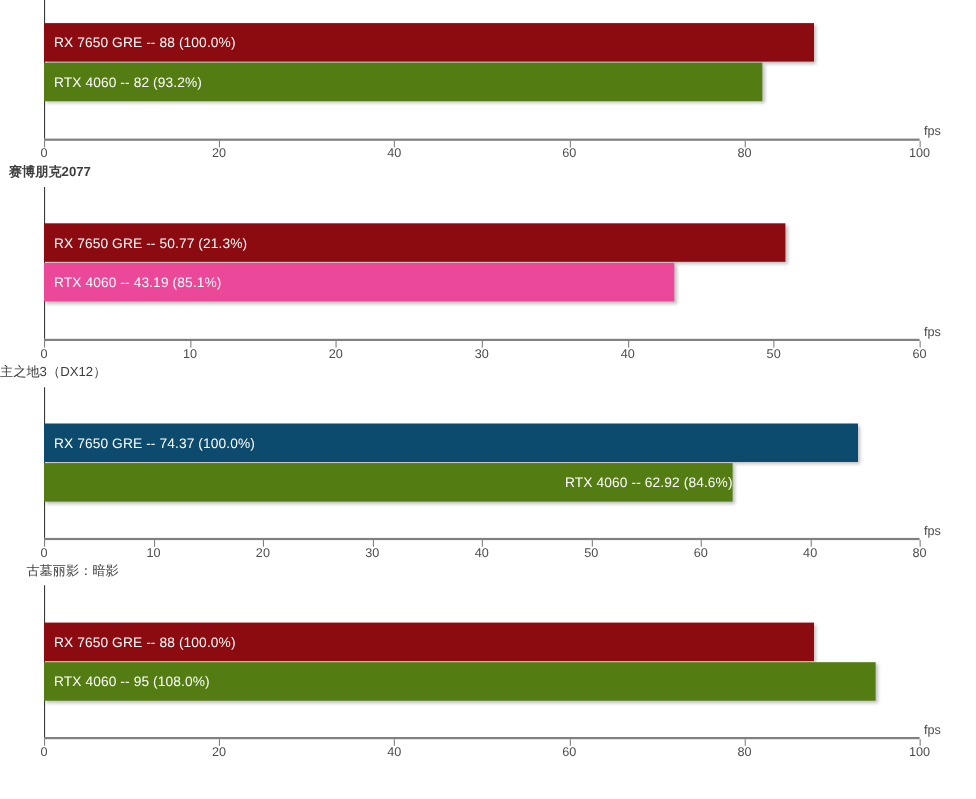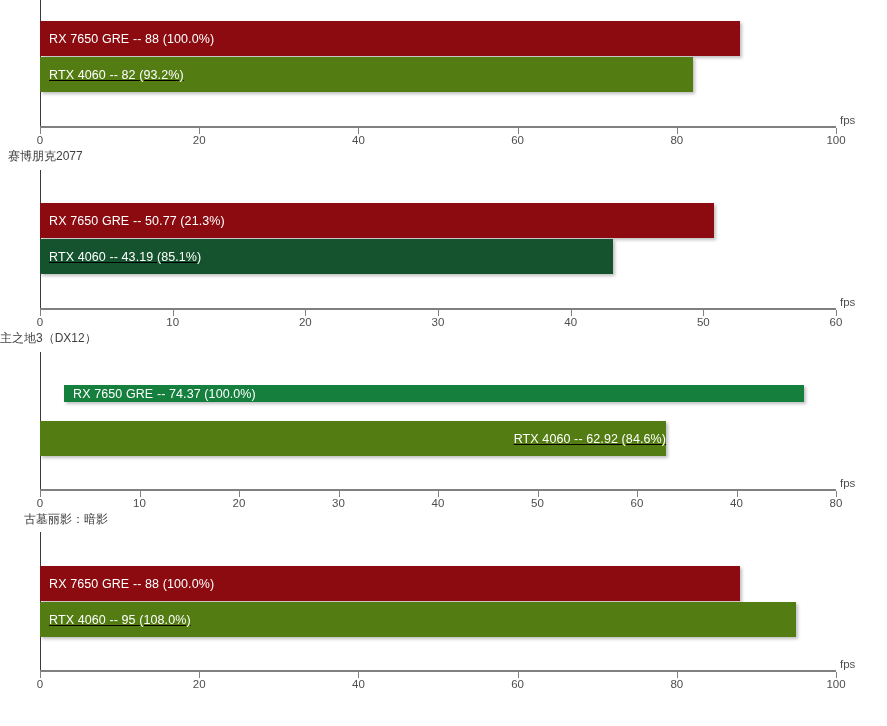--- a/index.html
+++ b/index.html
@@ -39,21 +39,21 @@
   }
 
   
   .bar{
     position:absolute;
     box-sizing:border-box;
     box-shadow:2px 2px 3px rgba(0,0,0,0.25);
     display:flex;align-items:center;
   }
   .bar.red{background:#8c0b10;}
-  .bar.green{background:#537c12;text-decoration:underline;}
+  .bar.green{background:#537c12;}
   .bar-label{
     color:#ffffff;
     font-size:12.5px;
     white-space:nowrap;
     padding-left:9px;
     font-weight:400;
     letter-spacing:0.1px;
   }
 
   
@@ -85,42 +85,42 @@
       <div class="ticklabel" style="left: 836px; top: 134px;">100</div>
       <div class="unit" style="left: 840px; top: 114px;">fps</div>
       <div class="bar red" style="left: 40px; top: 21px; width: 700.48px; height: 35px; background: rgb(140, 11, 16);">
         <span class="bar-label">RX 7650 GRE  --  88 (100.0%)</span>
       </div>
       <div class="bar green" style="left: 40px; top: 57px; width: 652.72px; height: 35px; background: rgb(83, 124, 18);">
         <span class="bar-label">RTX 4060  --  82 (93.2%)</span>
       </div>
     </div>
     <div class="chart" style="top: 0px;">
-      <div class="caption" style="top: 148px; left: 8px;">赛博朋克2077</div>
+      <div class="caption" style="top: 148px; left: 8px; font-weight: bold;">赛博朋克2077</div>
       <div class="yaxis" style="left: 40px; top: 170px; height: 138px;"></div>
       <div class="xaxis" style="left: 40px; top: 308px; width: 796px;"></div>
       <div class="tick" style="left: 40px; top: 310px;"></div>
       <div class="ticklabel" style="left: 40px; top: 316px;">0</div>
       <div class="tick" style="left: 172.667px; top: 310px;"></div>
       <div class="ticklabel" style="left: 172.667px; top: 316px;">10</div>
       <div class="tick" style="left: 305.333px; top: 310px;"></div>
       <div class="ticklabel" style="left: 305.333px; top: 316px;">20</div>
       <div class="tick" style="left: 438px; top: 310px;"></div>
       <div class="ticklabel" style="left: 438px; top: 316px;">30</div>
       <div class="tick" style="left: 570.667px; top: 310px;"></div>
       <div class="ticklabel" style="left: 570.667px; top: 316px;">40</div>
       <div class="tick" style="left: 703.333px; top: 310px;"></div>
       <div class="ticklabel" style="left: 703.333px; top: 316px;">50</div>
       <div class="tick" style="left: 836px; top: 310px;"></div>
       <div class="ticklabel" style="left: 836px; top: 316px;">60</div>
       <div class="unit" style="left: 840px; top: 296px;">fps</div>
       <div class="bar red" style="left: 40px; top: 203px; width: 673.549px; height: 35px; background: rgb(140, 11, 16);">
         <span class="bar-label">RX 7650 GRE  --  50.77 (21.3%)</span>
       </div>
-      <div class="bar green" style="left: 40px; top: 239px; width: 572.987px; height: 35px; background: #14532d;">
+      <div class="bar green" style="left: 40px; top: 239px; width: 572.987px; height: 35px; background: #ec4899;">
         <span class="bar-label">RTX 4060  --  43.19 (85.1%)</span>
       </div>
     </div>
     <div class="chart" style="top: 0px;">
       <div class="caption" style="top: 330px; left: -12px;">无主之地3（DX12）</div>
       <div class="yaxis" style="left: 40px; top: 352px; height: 137px;"></div>
       <div class="xaxis" style="left: 40px; top: 489px; width: 796px;"></div>
       <div class="tick" style="left: 40px; top: 491px;"></div>
       <div class="ticklabel" style="left: 40px; top: 497px;">0</div>
       <div class="tick" style="left: 139.5px; top: 491px;"></div>
@@ -133,21 +133,21 @@
       <div class="ticklabel" style="left: 438px; top: 497px;">40</div>
       <div class="tick" style="left: 537.5px; top: 491px;"></div>
       <div class="ticklabel" style="left: 537.5px; top: 497px;">50</div>
       <div class="tick" style="left: 637px; top: 491px;"></div>
       <div class="ticklabel" style="left: 637px; top: 497px;">60</div>
       <div class="tick" style="left: 736.5px; top: 491px;"></div>
       <div class="ticklabel" style="left: 736.5px; top: 497px;">40</div>
       <div class="tick" style="left: 836px; top: 491px;"></div>
       <div class="ticklabel" style="left: 836px; top: 497px;">80</div>
       <div class="unit" style="left: 840px; top: 477px;">fps</div>
-      <div class="bar red" style="left: 40px; top: 385px; width: 739.981px; height: 17px; background: #15803d; margin-left: 24px;">
+      <div class="bar red" style="left: 40px; top: 385px; width: 739.981px; height: 35px; background: #0c4a6e;">
         <span class="bar-label">RX 7650 GRE  --  74.37 (100.0%)</span>
       </div>
       <div class="bar green" style="left: 40px; top: 421px; width: 626.054px; height: 35px; background: rgb(83, 124, 18); justify-content: flex-end;">
         <span class="bar-label">RTX 4060  --  62.92 (84.6%)</span>
       </div>
     </div>
     <div class="chart" style="top: 0px;">
       <div class="caption" style="top: 511px; left: 24px;">古墓丽影：暗影</div>
       <div class="yaxis" style="left: 40px; top: 532px; height: 138px;"></div>
       <div class="xaxis" style="left: 40px; top: 670px; width: 796px;"></div>

